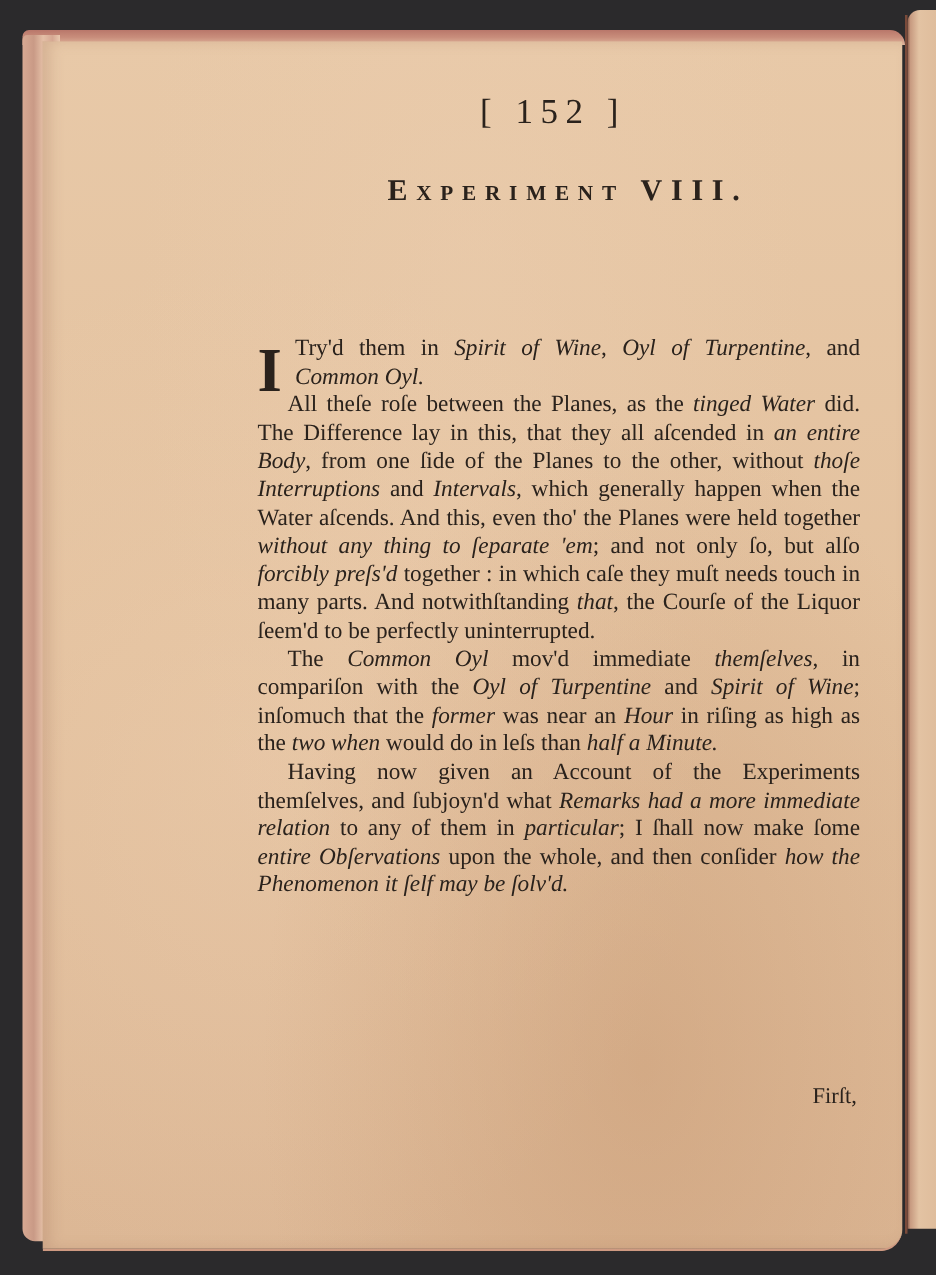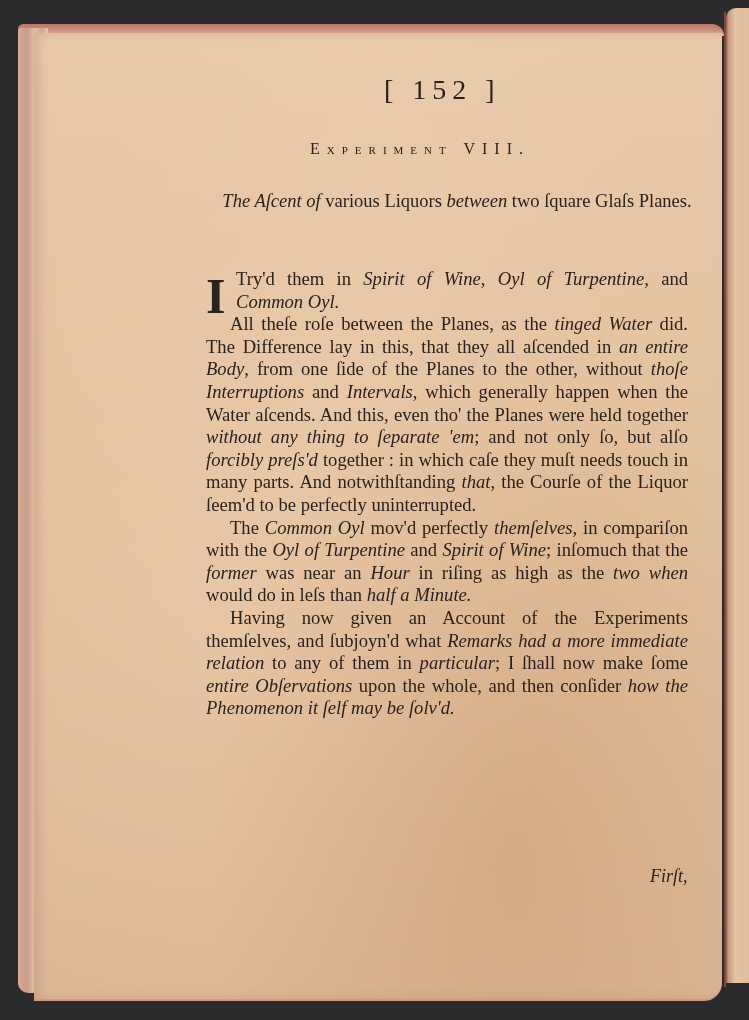--- a/index.html
+++ b/index.html
@@ -39,59 +39,59 @@
   .gutter-line {
     position: absolute; left: 724px; top: 12px; width: 2px; height: 975px;
     background: #7a4a3a;
   }
   .page-num {
     position: absolute; left: 384px; top: 74px;
     font-size: 28px; letter-spacing: 6px; color: #2a221c;
   }
   .title {
     position: absolute; left: 310px; top: 140px;
-    font-size: 16px; letter-spacing: 7px; color: #2a221c;
+    font-size: 24px; letter-spacing: 7px; color: #2a221c;
     font-variant: small-caps;
+    font-weight: bold;
   }
   .subtitle {
     position: absolute; left: 222px; top: 190px; width: 470px;
     text-align: center; font-size: 18.5px; line-height: 22px; color: #2a221c;
   }
   .body-text {
     position: absolute; left: 206px; top: 268px; width: 482px;
     font-size: 18.6px; line-height: 22.6px; color: #2a221c;
     text-align: justify;
   }
   .body-text p { margin: 0; text-indent: 24px; }
   .body-text p.first { text-indent: 0; position: relative; padding-left: 30px; }
   .dropcap {
     position: absolute; left: 0; top: 6px;
     font-size: 50px; line-height: 44px; font-weight: bold; color: #2a221c;
   }
   i { font-style: italic; }
   .catchword {
     position: absolute; left: 650px; top: 866px;
-    font-size: 18px; font-style: italic; color: #2a221c;
+    font-size: 18px; color: #2a221c;
   }
 </style>
 </head>
 <body>
 
 <div class="scan">
   <div class="page-top-edge"></div>
   <div class="page-stack-left"></div>
   <div class="next-page"></div>
   <div class="gutter-line"></div>
   <div class="page"></div>
 
   <div class="page-num">[ 152 ]</div>
   <div class="title">Experiment VIII.</div>
-  <div class="subtitle" id="subtitle"><i>The </i><i>Aſcent </i><i>of </i><span>various Liquors </span><i>between </i><span>two ſquare Glaſs Planes.</span></div>
 
   <div class="body-text" id="body">
       <p class="first"><span class="dropcap">I</span><span> Try'd them in </span><i>Spirit of Wine</i><span>, </span><i>Oyl of Turpentine</i><span>, and </span><i>Common Oyl.</i></p>
       <p><span>All theſe roſe between the Planes, as the </span><i>tinged Water</i><span> did. The Difference lay in this, that they all aſcended in </span><i>an entire Body</i><span>, from one ſide of the Planes to the other, without </span><i>thoſe Interruptions</i><span> and </span><i>Intervals</i><span>, which generally happen when the Water aſcends. And this, even tho' the Planes were held together </span><i>without any thing to ſeparate 'em</i><span>; and not only ſo, but alſo </span><i>forcibly preſs'd</i><span> together : in which caſe they muſt needs touch in many parts. And notwithſtanding </span><i>that</i><span>, the Courſe of the Liquor ſeem'd to be perfectly uninterrupted.</span></p>
-      <p><span>The </span><i>Common Oyl</i><span> mov'd perfectly </span><i>themſelves</i><span>, in compariſon with the </span><i>Oyl of Turpentine</i><span> and </span><i>Spirit of Wine</i><span>; inſomuch that the </span><i>former</i><span> was near an </span><i>Hour</i><span> in riſing as high as the </span><i>two when</i><span> would do in leſs than </span><i>half a Minute.</i></p>
+      <p><span>The </span><i>Common Oyl</i><span> mov'd immediate </span><i>themſelves</i><span>, in compariſon with the </span><i>Oyl of Turpentine</i><span> and </span><i>Spirit of Wine</i><span>; inſomuch that the </span><i>former</i><span> was near an </span><i>Hour</i><span> in riſing as high as the </span><i>two when</i><span> would do in leſs than </span><i>half a Minute.</i></p>
       <p><span>Having now given an Account of the Experiments themſelves, and ſubjoyn'd what </span><i>Remarks had a more immediate relation</i><span> to any of them in </span><i>particular</i><span>; I ſhall now make ſome </span><i>entire Obſervations</i><span> upon the whole, and then conſider </span><i>how the Phenomenon it ſelf may be ſolv'd.</i></p>
     </div>
 
   <div class="catchword">Firſt,</div>
 </div>
 
 </body></html>

